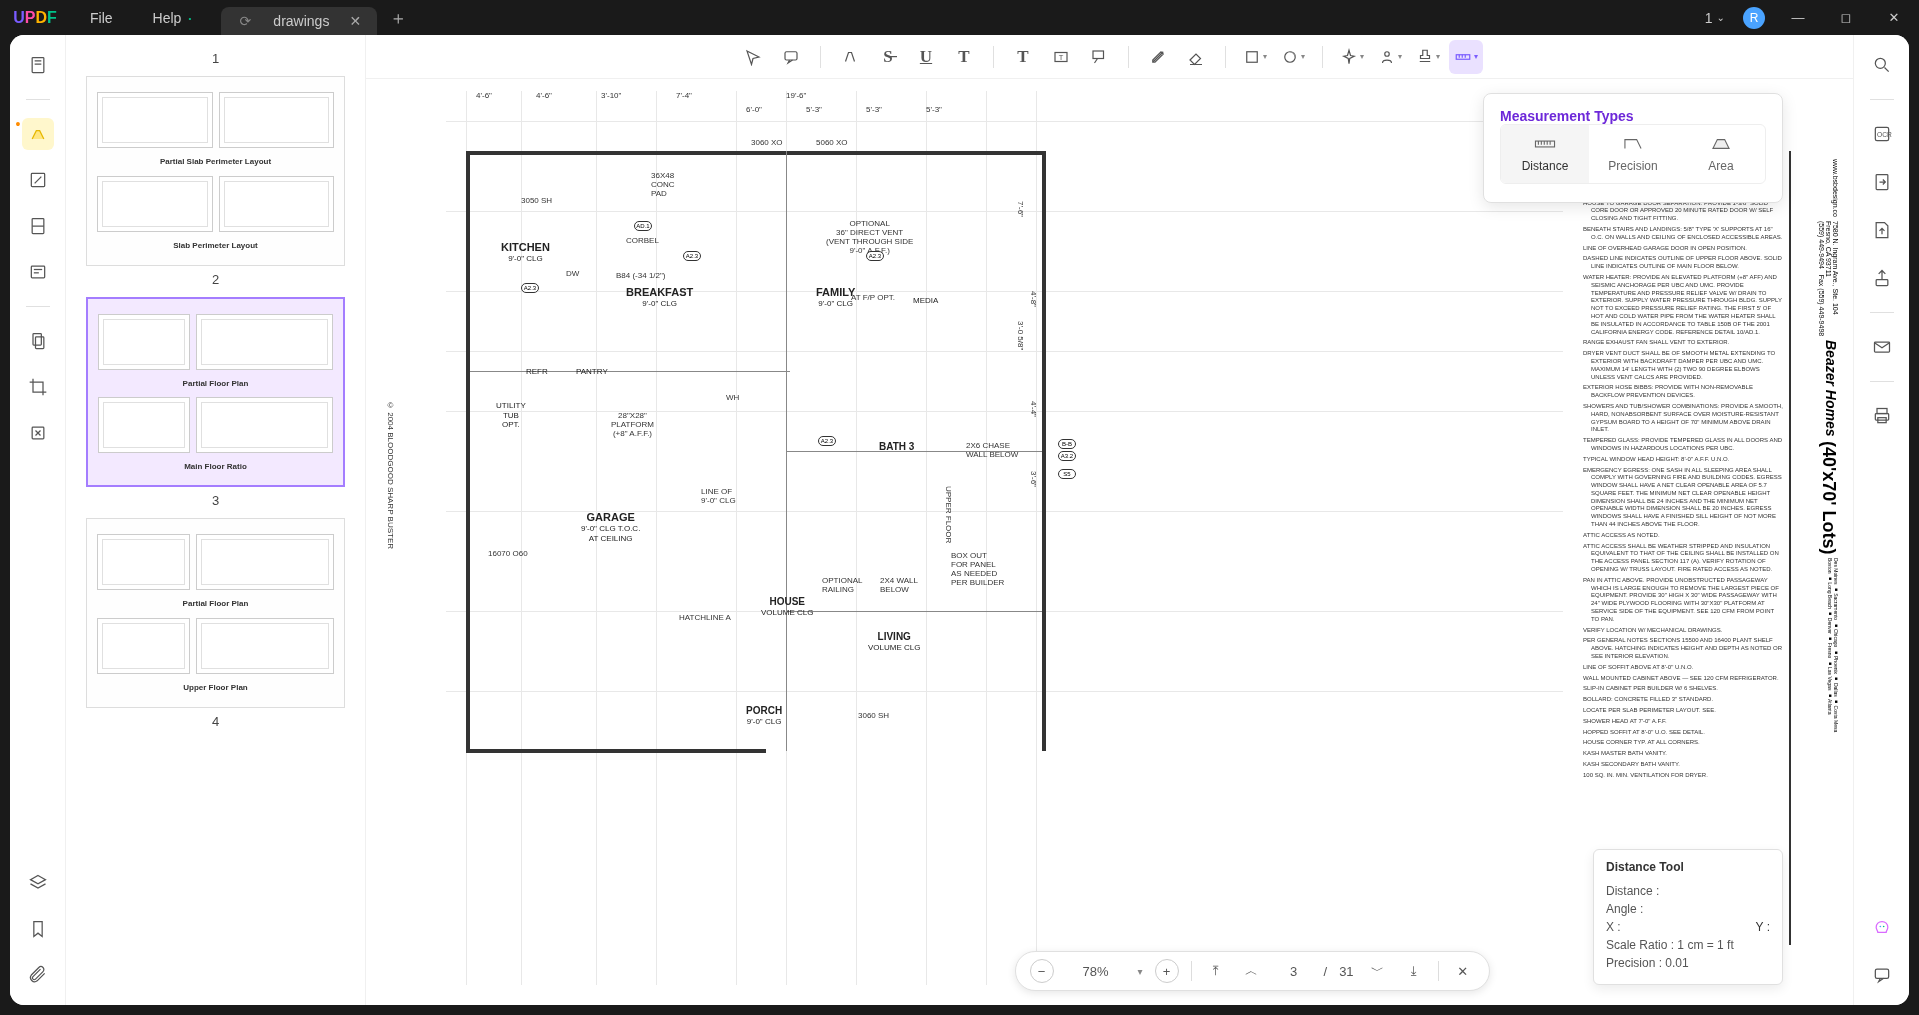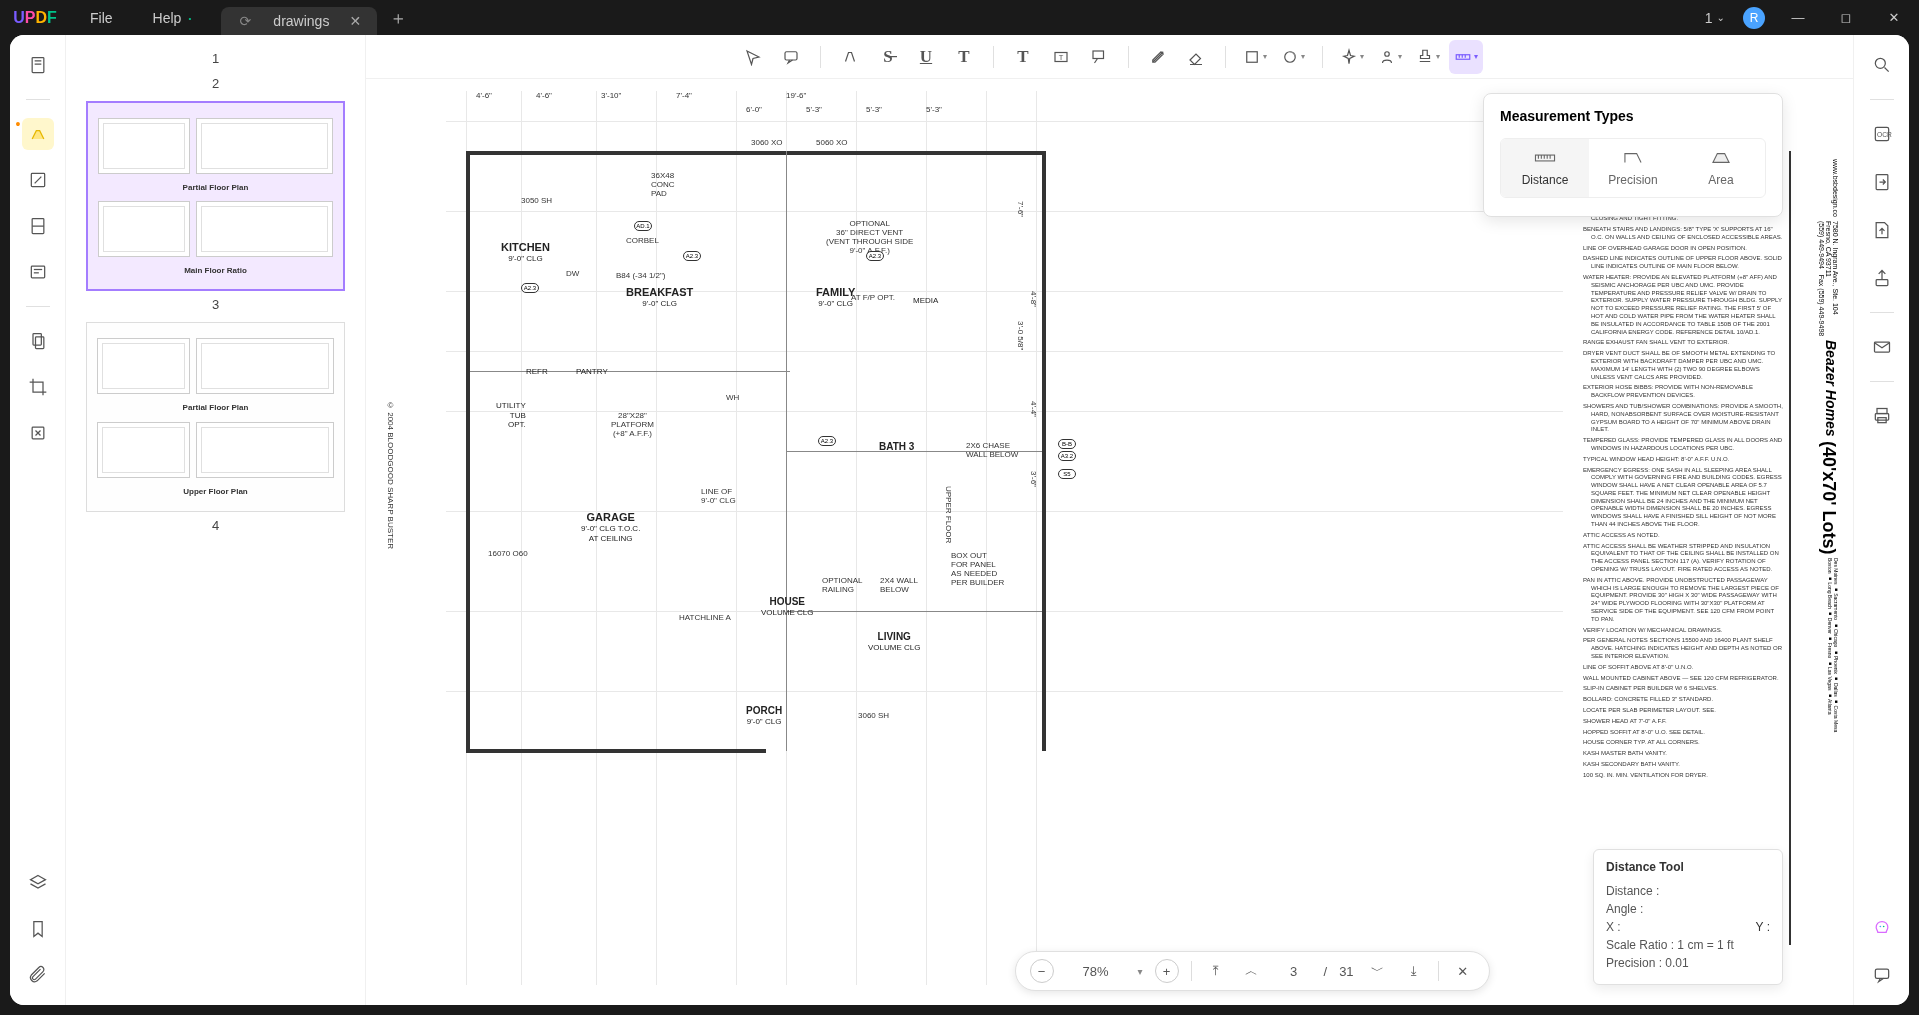--- a/index.html
+++ b/index.html
@@ -71,21 +71,21 @@
   .thin { position:absolute; background:#888;}
   .thin-h { height:1px;} .thin-v { width:1px;}
 
   
   .right-rail { width:56px; background:#fff; border-left:1px solid #f0f0f0; display:flex; flex-direction:column; align-items:center; padding-top:14px; gap:16px;}
   .right-rail .rail-sep { margin: 2px 0;}
   .right-rail .rail-bottom { margin-bottom:14px;}
 
   
   .measure-panel { position:absolute; top:58px; right:70px; width:300px; background:#fff; border:1px solid #e0e0e0; border-radius:8px; box-shadow:0 4px 16px rgba(0,0,0,0.1); padding:14px 16px 18px;}
-  .measure-panel h4 { font-size:14px; font-weight:600; color:#000000; margin-bottom:14px;}
+  .measure-panel h4 { font-size:14px; font-weight:600; color:#6d28d9; }
   .measure-types { display:flex; border:1px solid #eee; border-radius:6px; overflow:hidden;}
   .mtype { flex:1; text-align:center; padding:10px 4px; font-size:12px; cursor:pointer; display:flex; flex-direction:column; align-items:center; gap:6px; color:#666;}
   .mtype.active { background:#f5f5f5; color:#333; font-weight:500;}
   .mtype svg { width:22px; height:18px; stroke:#666; fill:none; stroke-width:1.5;}
 
   
   .dist-box { position:absolute; bottom:20px; right:70px; width:190px; background:#fff; border:1px solid #e0e0e0; border-radius:6px; box-shadow:0 4px 12px rgba(0,0,0,0.08); padding:10px 12px; font-size:12px; color:#333;}
   .dist-box .title { font-weight:700; font-size:12px; margin-bottom:10px;}
   .dist-box .row { margin:4px 0; display:flex; justify-content:space-between;}
   .dist-box .row span:first-child{color:#555;}
@@ -201,20 +201,42 @@
       <div class="rail-btn">
           <svg viewBox="0 0 24 24">
             <path d="M20 10 L11 19 A5 5 0 0 1 4 12 L13 3 A3.5 3.5 0 0 1 18 8 L9 17 A2 2 0 0 1 6 14 L15 5"></path>
           </svg>
         </div>
     </div>
   </div>
 
   <div class="thumbs">
     <div class="thumb-num">1</div>
+    <div class="thumb">
+      <div class="thumb-content">
+        <div class="thumb-row">
+            <div class="thumb-box">
+              <div class="tb-lines"></div>
+            </div>
+            <div class="thumb-box">
+              <div class="tb-lines"></div>
+            </div>
+          </div>
+        <div class="thumb-title">Partial Slab Perimeter Layout</div>
+        <div class="thumb-row">
+            <div class="thumb-box">
+              <div class="tb-lines"></div>
+            </div>
+            <div class="thumb-box">
+              <div class="tb-lines"></div>
+            </div>
+          </div>
+        <div class="thumb-title">Slab Perimeter Layout</div>
+      </div>
+    </div>
     <div class="thumb-num">2</div>
     <div class="thumb selected">
       <div class="thumb-content">
         <div class="thumb-row">
             <div class="thumb-box">
               <div class="tb-lines"></div>
             </div>
             <div class="thumb-box" style="flex:1.5;">
               <div class="tb-lines"></div>
             </div>
@@ -399,21 +421,21 @@
         <div class="room-label" style="top:155px; left:430px;margin-top:40px;"><span>FAMILY</span><span class="room-sub">9'-0" CLG</span></div>
         <div class="room-label" style="top:420px; left:195px;"><span>GARAGE</span><span class="room-sub" style="white-space:pre;">9'-0" CLG T.O.C.
 AT CEILING</span></div>
         <div class="room-label" style="top:350px; left:493px; font-size:10px;">BATH 3</div>
         <div class="room-label" style="top:505px; left:375px; font-size:10px;"><span>HOUSE</span><span class="room-sub">VOLUME CLG</span></div>
         <div class="room-label" style="top:540px; left:482px; font-size:10px;"><span>LIVING</span><span class="room-sub">VOLUME CLG</span></div>
         <div class="room-label" style="top:614px; left:360px; font-size:10px;"><span>PORCH</span><span class="room-sub">9'-0" CLG</span></div>
         <div class="room-label" style="top:205px; left:527px; font-size:8px; font-weight:400;">MEDIA</div>
         <div class="room-label" style="top:276px; left:190px; font-size:8px; font-weight:400;">PANTRY</div>
         <div class="room-label" style="top:276px; left:140px; font-size:8px; font-weight:400;">REFR</div>
-        <div class="room-label" style="top:310px; left:110px; font-size:8px; font-weight:400; white-space:pre; text-align:right;">UTILITY
+        <div class="room-label" style="top:310px; left:110px; font-size:8px; font-weight:400; white-space:pre; text-align:center;">UTILITY
 TUB
 OPT.</div>
         <div class="dim-label" style="top:145px; left:240px;">CORBEL</div>
 
         <div class="dim-label" style="top:80px; left:265px; white-space:pre;">36X48
 CONC
 PAD</div>
         <div class="dim-label" style="top:105px; left:135px;">3050 SH</div>
         <div class="dim-label" style="top:47px; left:365px;">3060 XO</div>
         <div class="dim-label" style="top:47px; left:430px;">5060 XO</div>

